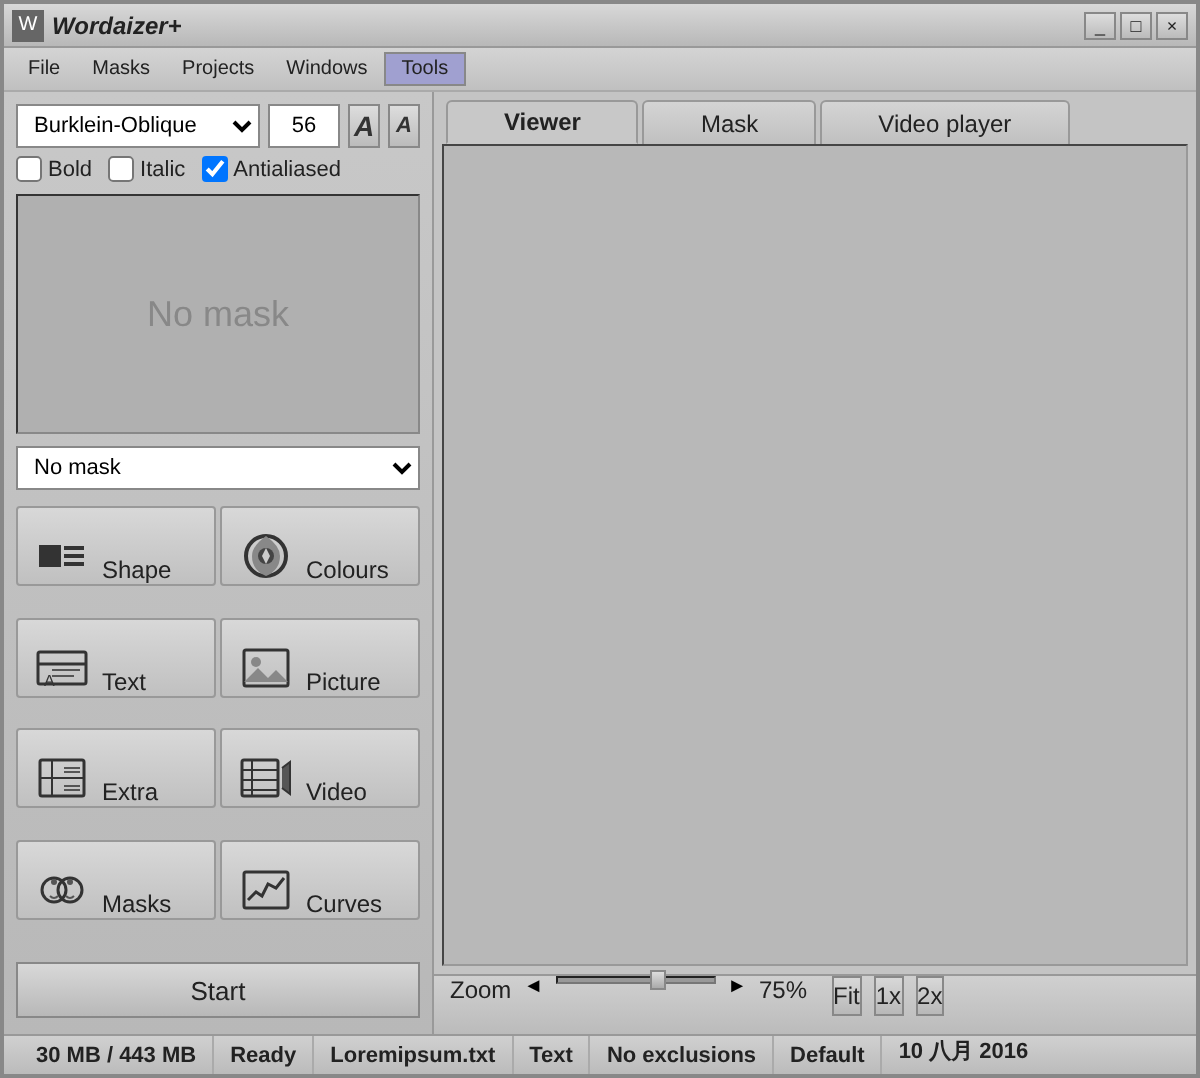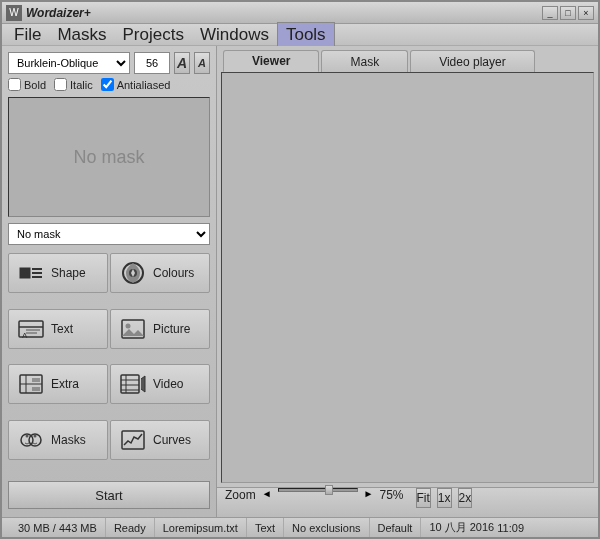--- a/index.html
+++ b/index.html
@@ -77,21 +77,21 @@
       background: linear-gradient(to bottom, #d4d4d4, #c0c0c0);
       display: flex;
       align-items: center;
       padding: 0 4px;
       border-bottom: 1px solid #aaa;
       flex-shrink: 0;
     }
     .menu-item {
       padding: 2px 8px;
       cursor: pointer;
-      font-size: 17px;
+      font-size: 10px;
       color: #222;
     }
     .menu-item.active {
       background: #a0a0d0;
       border: 1px solid #888;
     }
 
     
     .main-content {
       display: flex;
@@ -193,21 +193,21 @@
       gap: 2px;
       margin-top: 4px;
       flex: 1;
     }
     .tool-btn {
       height: 40px;
       background: linear-gradient(to bottom, #d8d8d8, #c0c0c0);
       border: 1px solid #999;
       border-radius: 2px;
       display: flex;
-      align-items: center;
+      align-items: flex-end;
       justify-content: flex-start;
       padding: 0 8px;
       gap: 6px;
       cursor: pointer;
       font-size: 12px;
       color: #222;
     }
     .tool-icon {
       width: 28px;
       height: 28px;
@@ -334,23 +334,25 @@
       font-size: 11px;
       color: #222;
       flex-shrink: 0;
     }
     .status-section {
       padding: 0 8px;
       border-right: 1px solid #aaa;
       height: 100%;
       display: flex;
       align-items: center;
+      font-weight: bold;
     }
     .status-section:last-child {
       border-right: none;
+      flex-direction: column;
     }
   </style>
 </head>
 <body>
 
 <div class="window">
 
   <div class="titlebar">
     <div class="titlebar-left">
       <div class="titlebar-icon">

